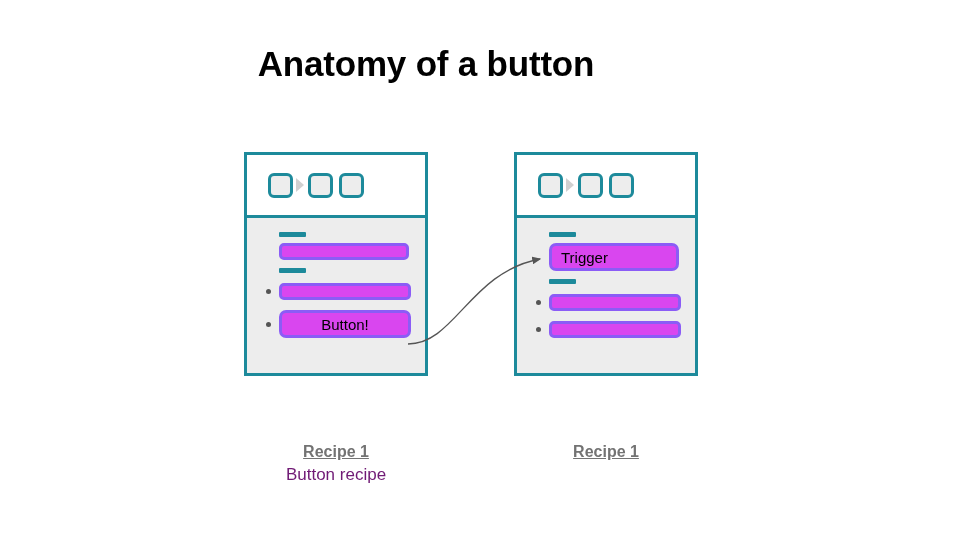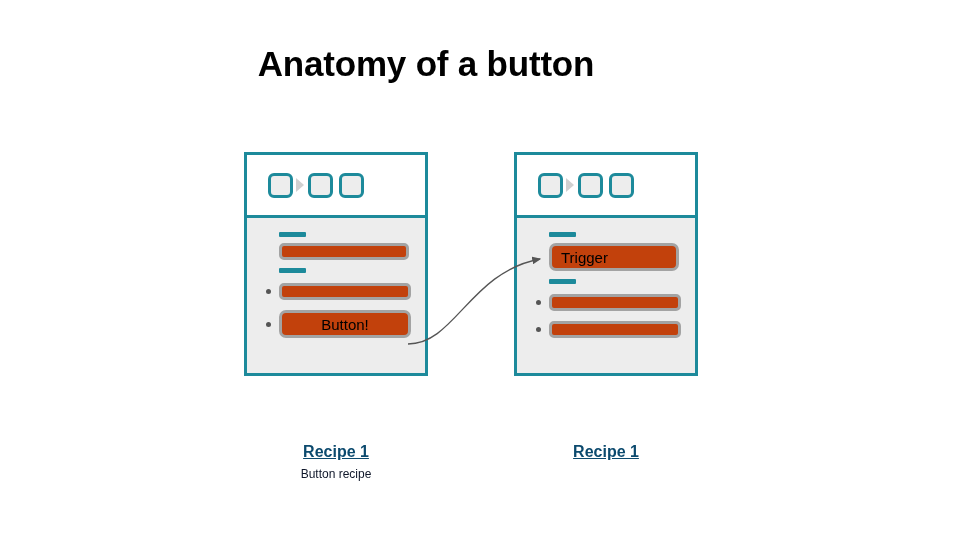--- a/index.html
+++ b/index.html
@@ -87,22 +87,22 @@
     height: 5px;
     background: #1d8a9b;
     margin: 0 0 6px 18px;
     border-radius: 1px;
   }
 
   
   .field {
     box-sizing: border-box;
     height: 17px;
-    background: #c2410c;
-    border: 3px solid #a3a3a3;
+    background: #d946ef;
+    border: 3px solid #8b5cf6;
     border-radius: 5px;
   }
   .field.wide { margin-left: 18px; width: 130px; }
 
   .bullet-row {
     display: flex;
     align-items: center;
     margin-top: 10px;
   }
   .bullet-dot {
@@ -142,26 +142,26 @@
     width: 240px;
     text-align: center;
   }
   #caption-1 { left: 216px; top: 441px; }
   #caption-2 { left: 486px; top: 441px; }
 
   .caption-title {
     font-size: 16px;
     font-weight: bold;
     text-decoration: underline;
-    color: #0c4a6e;
+    color: #737373;
     line-height: 22px;
   }
   .caption-sub {
-    font-size: 12px;
-    color: #0f172a;
+    font-size: 17px;
+    color: #701a75;
     line-height: 23px;
   }
 </style>
 </head>
 <body>
 
 <div id="slide-title">Anatomy of a button</div>
 
 <div id="diagram">
 

